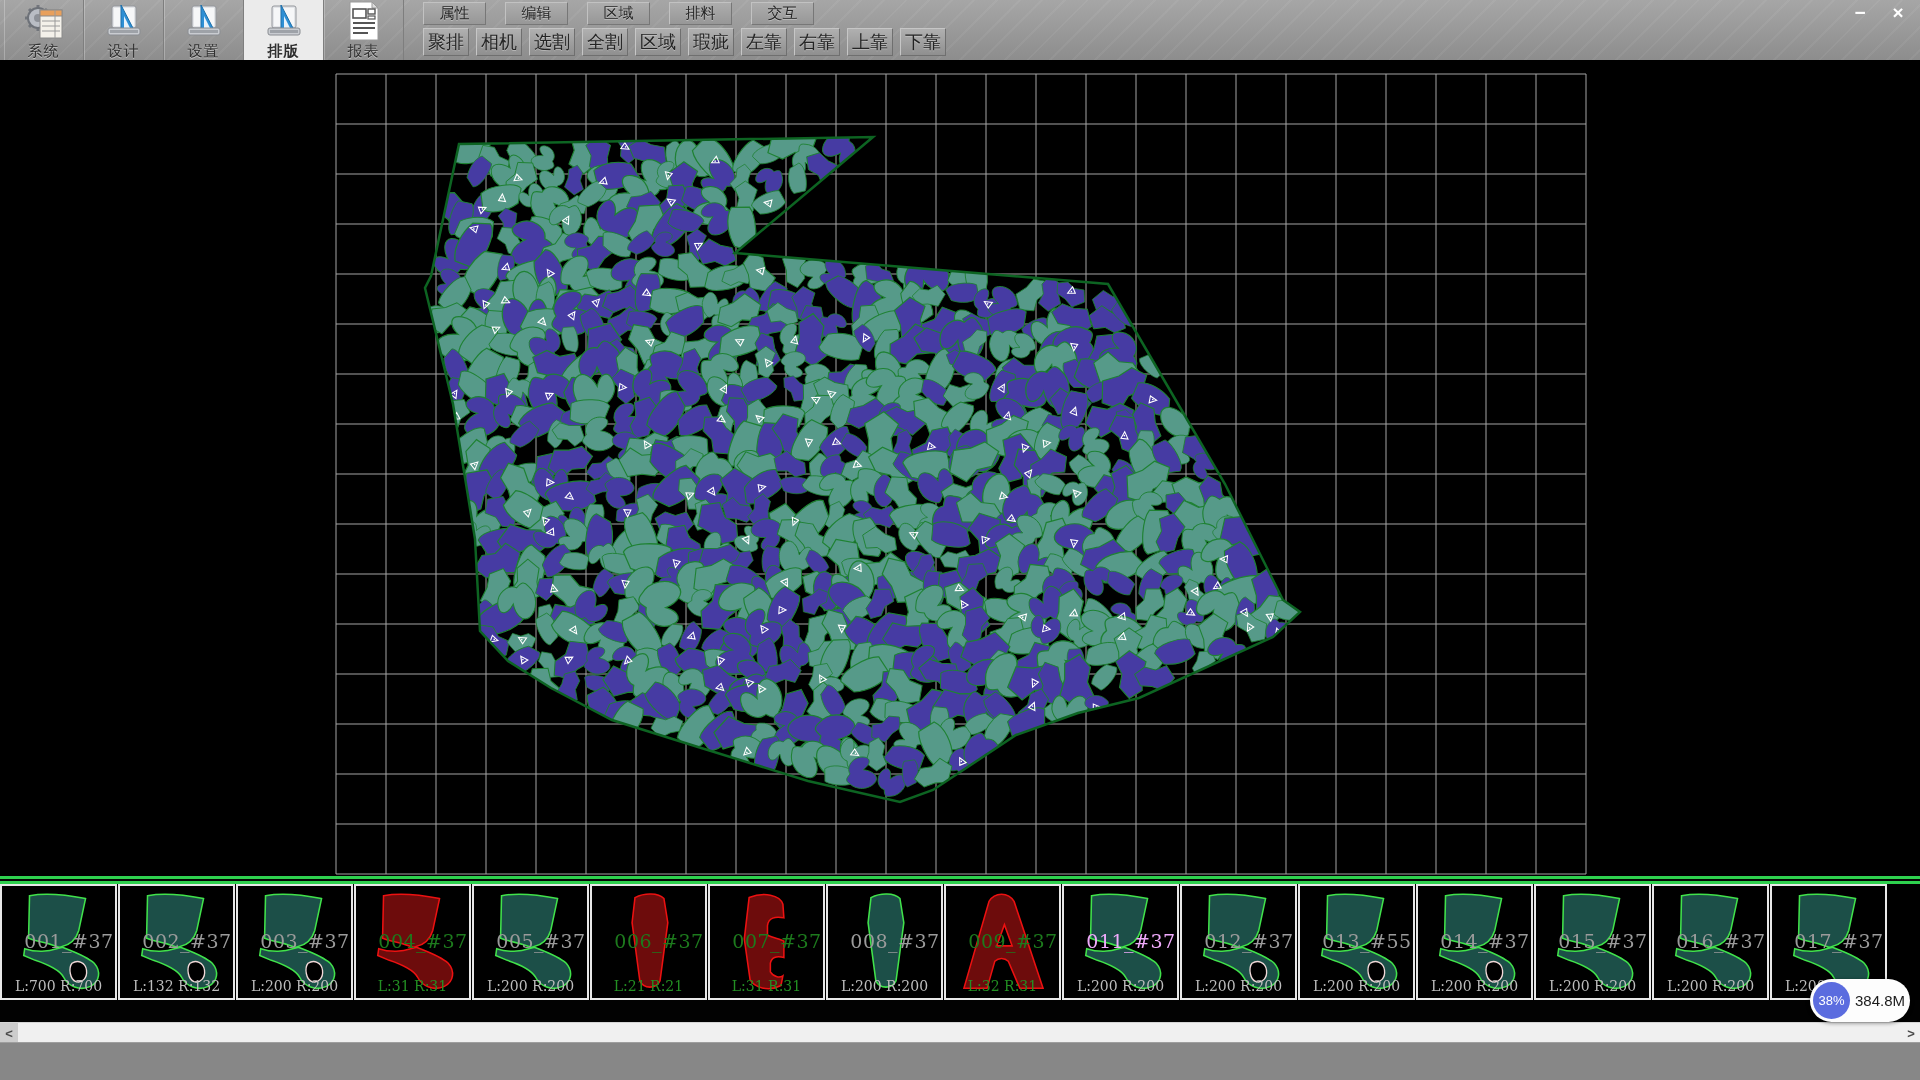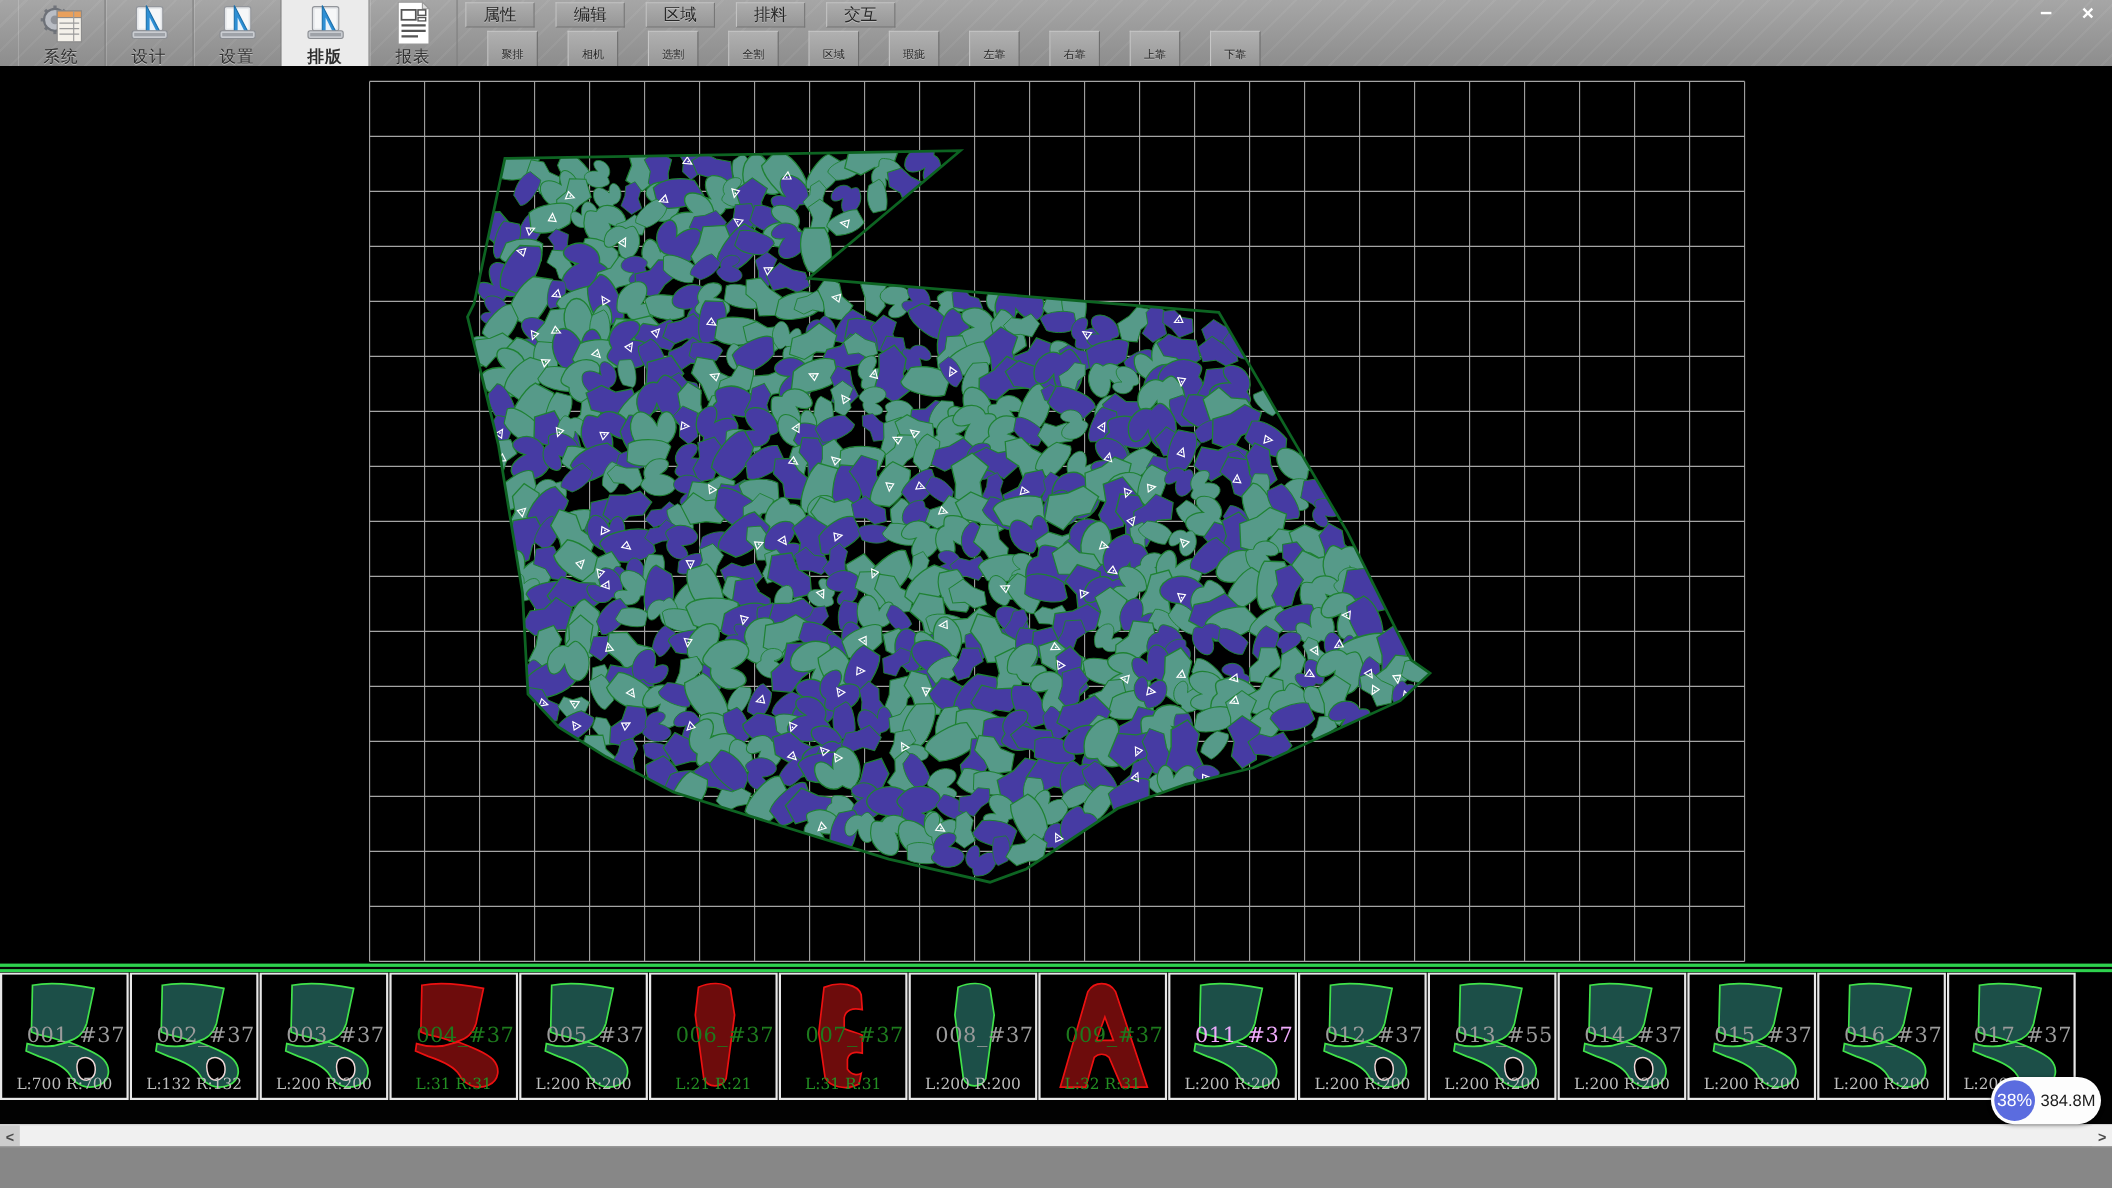--- a/index.html
+++ b/index.html
@@ -3,33 +3,33 @@
 <meta charset="utf-8">
 <style>
   * { margin:0; padding:0; box-sizing:border-box; }
   html,body { width:1920px; height:1080px; overflow:hidden; background:#000; font-family:"Liberation Sans", sans-serif; }
   .window { position:relative; width:1920px; height:1080px; background:#000; }
 
   
   .topbar { position:absolute; left:0; top:0; width:1920px; height:60px;
     background:linear-gradient(#a6a6a6,#8d8d8d);
     background-image:repeating-linear-gradient(135deg, rgba(255,255,255,.05) 0 2px, rgba(0,0,0,0) 2px 16px), linear-gradient(#a6a6a6,#8d8d8d); }
-  .main-tabs { position:absolute; left:16px; top:0; height:76px; display:flex; }
+  .main-tabs { position:absolute; left:4px; top:0; height:76px; display:flex; }
   .main-tab { width:80px; height:60px; display:flex; flex-direction:column; align-items:center; justify-content:flex-start;
     border-right:1px solid #7e7e7e; box-shadow:inset 1px 0 0 rgba(255,255,255,.25); cursor:default; padding-top:2px; }
   .main-tab.selected { background:#ebebeb; box-shadow:none;font-weight:bold; }
   .main-tab .ticon { width:44px; height:40px; display:flex; align-items:center; justify-content:center; }
   .main-tab .tlabel { font-size:15px; color:#2f2f2f; text-shadow:0 1px 0 rgba(255,255,255,.45); letter-spacing:1px; }
   .menus { position:absolute; left:408px; top:0; height:60px; }
   .menu-row1 { position:absolute; left:15px; top:2px; display:flex; gap:19px; }
   .menu-row1 .mbtn { width:63px; height:23px; font-size:15px; color:#262626; display:flex; align-items:center; justify-content:center;
     background:linear-gradient(#adadad,#979797); border:1px solid; border-color:#c2c2c2 #777 #777 #c2c2c2; text-shadow:0 1px 0 rgba(255,255,255,.35); }
   .menu-row2 { position:absolute; left:15px; top:28px; display:flex; gap:7px; }
-  .menu-row2 .mbtn2 { width:46px; height:44px; font-size:10px; color:#242424; display:flex; align-items:center; justify-content:center;
-    background:linear-gradient(#b0b0b0,#8f8f8f); border:1px solid; border-color:#c6c6c6 #6f6f6f #6f6f6f #c6c6c6; text-shadow:0 1px 0 rgba(255,255,255,.3);margin-left:20px; }
+  .menu-row2 .mbtn2 { width:46px; height:28px; font-size:18px; color:#242424; display:flex; align-items:center; justify-content:center;
+    background:linear-gradient(#b0b0b0,#8f8f8f); border:1px solid; border-color:#c6c6c6 #6f6f6f #6f6f6f #c6c6c6; text-shadow:0 1px 0 rgba(255,255,255,.3); }
   .win-controls { position:absolute; right:8px; top:2px; display:flex; gap:10px; }
   .win-btn { width:28px; height:22px; color:#fff; font-size:19px; font-weight:bold; display:flex; align-items:center; justify-content:center; cursor:default; }
 
   
   .canvas { position:absolute; left:0; top:60px; width:1920px; height:816px; background:#000; }
   .canvas svg { display:block; }
 
   
   .green-band { position:absolute; left:0; top:876px; width:1920px; height:8px; background:#050505;
     border-top:3px solid #2ed14e; border-bottom:3px solid #2ed14e; }
@@ -45,21 +45,21 @@
   .hscroll { position:absolute; left:0; top:1022px; width:1920px; height:20px; background:#f0f0f0; border-top:1px solid #d5d5d5; }
   .hs-btn { position:absolute; top:0; width:18px; height:20px; display:flex; align-items:center; justify-content:center;
     font-size:13px; font-weight:bold; color:#4a4a4a; }
   .hs-left { left:0; background:#cdcdcd; }
   .hs-right { right:0; background:#f0f0f0; }
   .statusbar { position:absolute; left:0; top:1042px; width:1920px; height:38px; background:#878787; border-top:1px solid #9e9e9e; }
 
   
   .pill { position:absolute; left:1810px; top:979px; width:100px; height:43px; background:#fdfdfd; border-radius:22px;
     box-shadow:0 1px 4px rgba(0,0,0,.45); display:flex; align-items:center; z-index:30; }
-  .pill .pct { width:37px; height:37px; margin-left:3px; border-radius:50%; background:#5b6cdf; color:#fff; font-size:16px;
+  .pill .pct { width:37px; height:37px; margin-left:3px; border-radius:50%; background:#5b6cdf; color:#fff; font-size:13px;
     display:flex; align-items:center; justify-content:center; }
   .pill .mem { flex:1; text-align:center; color:#1c1c1c; font-size:15px; }
 </style>
 </head>
 <body>
 
 <div class="window">
 
   <div class="topbar">
     <div class="main-tabs" id="main-tabs">

